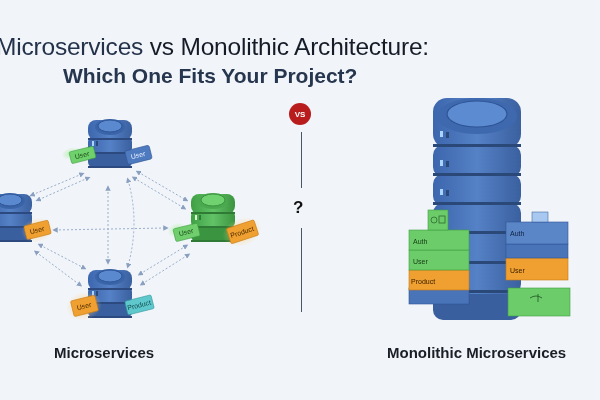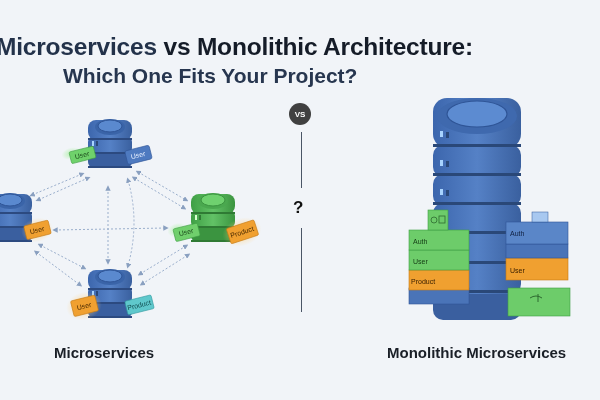--- a/index.html
+++ b/index.html
@@ -5,33 +5,33 @@
   * { box-sizing: border-box; margin: 0; padding: 0; }
   html, body { width: 600px; height: 400px; overflow: hidden; }
   body {
     background: #f1f4f8;
     font-family: "Liberation Sans", "DejaVu Sans", sans-serif;
     position: relative;
     color: #1e2a3d;
   }
   .title {
     position: absolute; left: 0; top: 33px; width: 600px;
-    font-size: 24.5px; font-weight: bold; letter-spacing: -0.2px;
+    font-size: 24.5px; font-weight: normal; letter-spacing: -0.2px;
     white-space: nowrap; color: #23324a;
   }
   .title .t1 { margin-left: -4px; }
   .title .t2 { color: #151c28; }
   .subtitle {
     position: absolute; left: 63px; top: 64px;
     font-size: 21px; font-weight: bold; color: #27364f;
     white-space: nowrap;
   }
   .vs-badge {
     position: absolute; left: 289px; top: 103px; width: 22px; height: 22px;
-    border-radius: 50%; background: #404040; color: #fff;
+    border-radius: 50%; background: #b91c1c; color: #fff;
     font-size: 8px; font-weight: bold; display: flex; align-items: center; justify-content: center;
   }
   .divider {
     position: absolute; left: 301px; width: 1.2px; background: #4a5566;
   }
   .qmark {
     position: absolute; left: 293px; top: 198px; font-size: 17px; font-weight: bold; color: #111;
   }
   .caption {
     position: absolute; top: 344px; font-size: 15px; font-weight: bold; color: #1a1f27;

